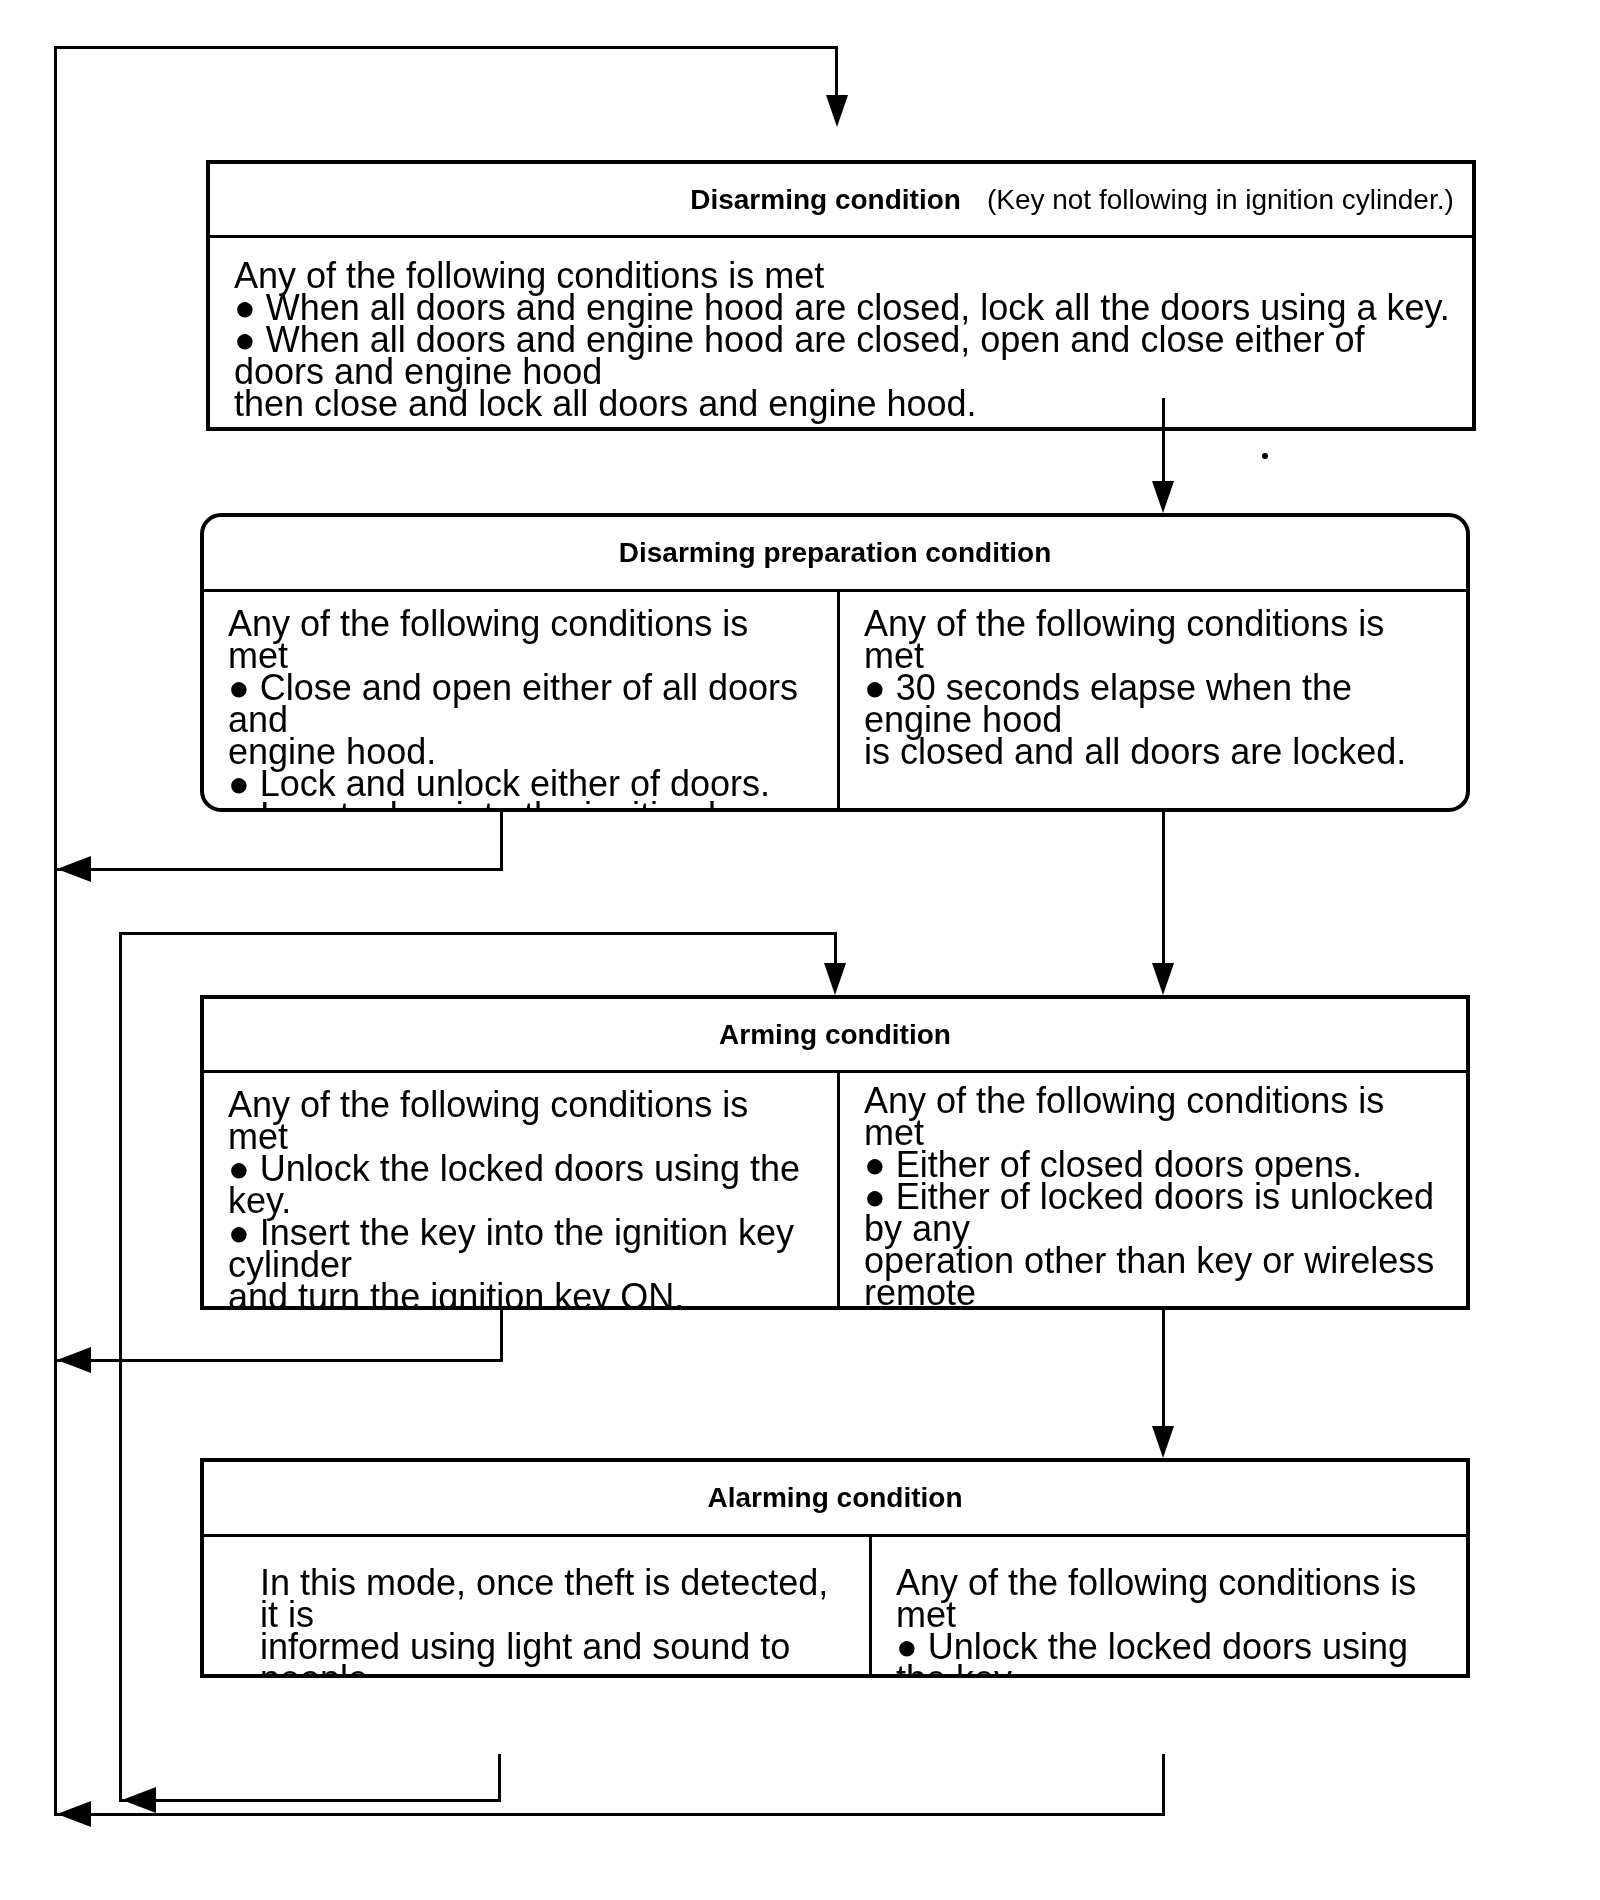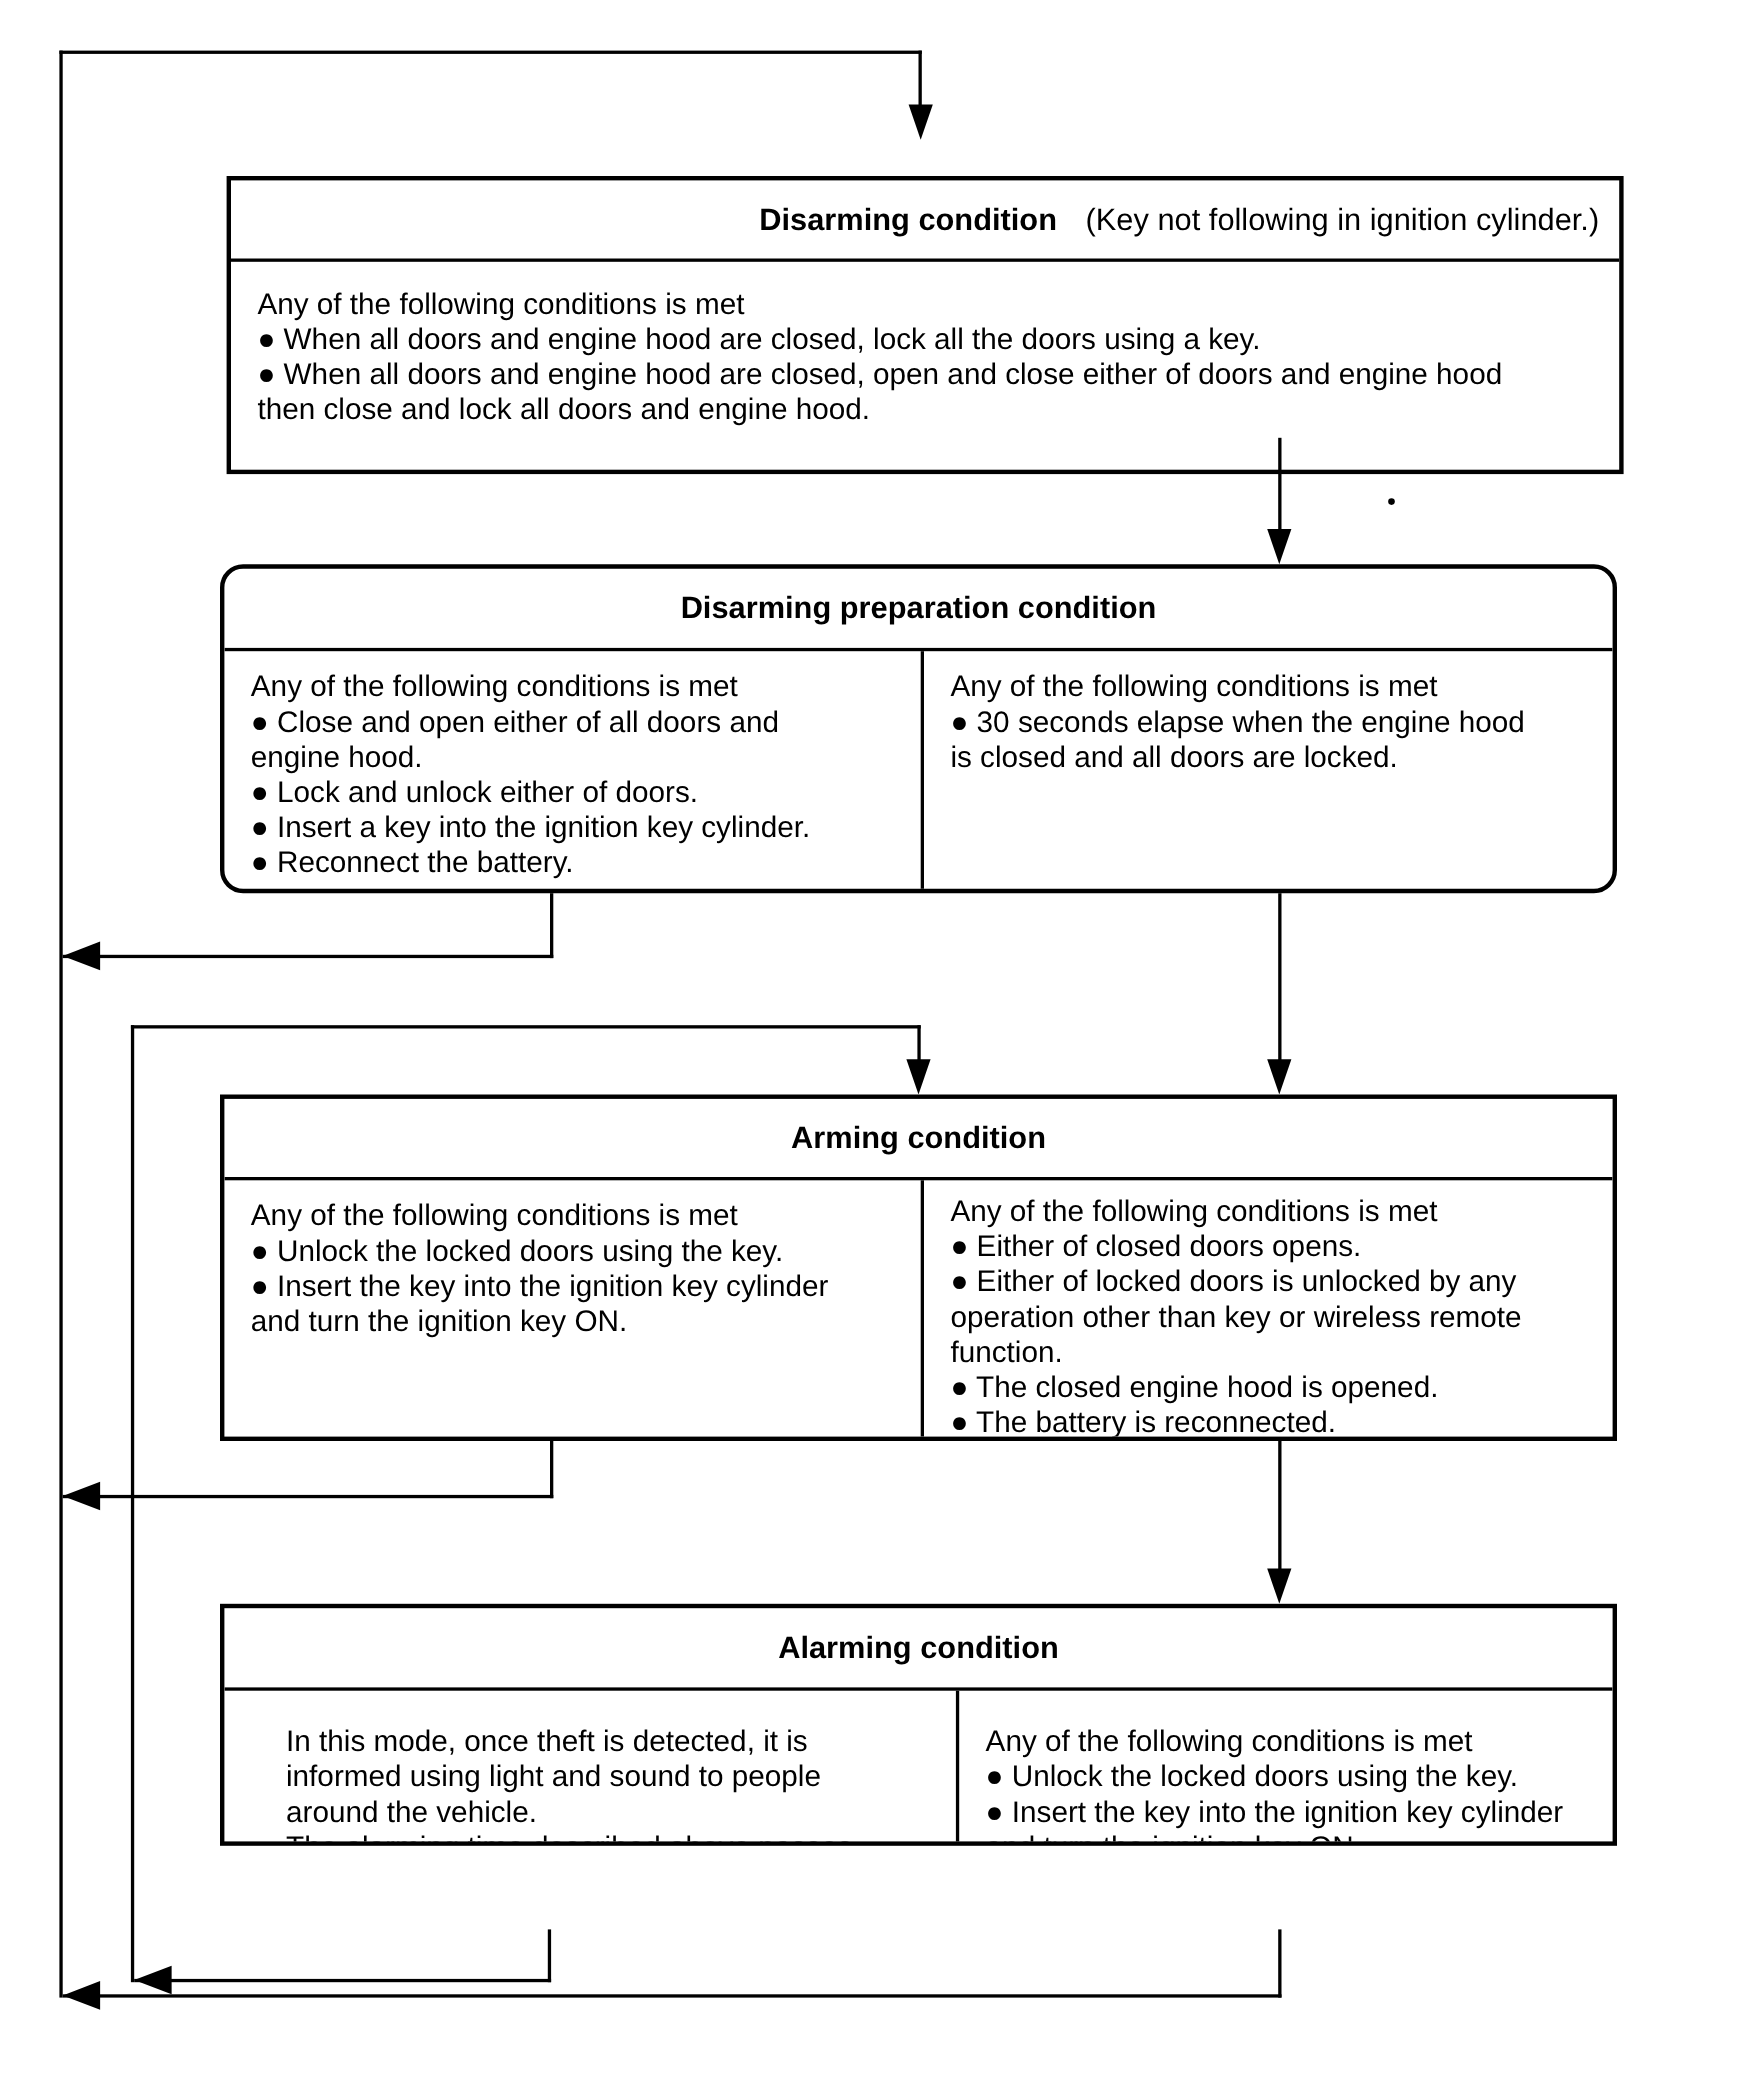--- a/index.html
+++ b/index.html
@@ -12,21 +12,21 @@
     position:absolute;border:4px solid #000;background:#fff;
     box-sizing:border-box;overflow:hidden;
   }
   .box-header{
     border-bottom:3px solid #000;display:flex;align-items:center;justify-content:center;
     font-size:28px;font-weight:bold;box-sizing:border-box;
   }
   .box-header .note{font-weight:normal;margin-left:26px;}
   .cols{display:flex;align-items:stretch;}
   .cell{
-    white-space:pre-line;font-size:27px;line-height:32px;
+    white-space:pre-line;font-size:36px;line-height:32px;
     padding:16px 22px 10px 24px;box-sizing:border-box;
   }
   .cell.left-col{border-right:3px solid #000;}
   .vline,.hline{position:absolute;background:#000;}
   .vline{width:3px;}
   .hline{height:3px;}
   .arrow-down{
     position:absolute;width:0;height:0;
     border-left:11px solid transparent;border-right:11px solid transparent;
     border-top:32px solid #000;

